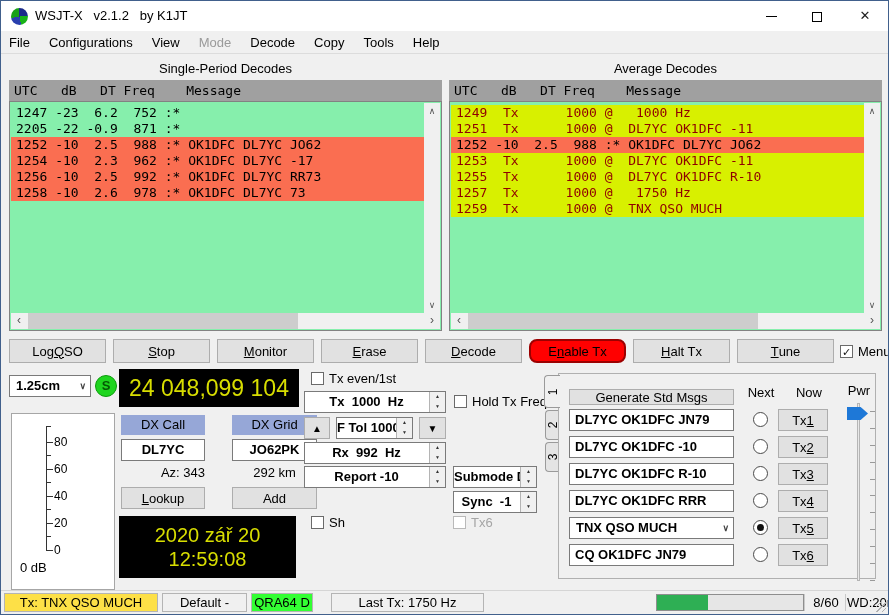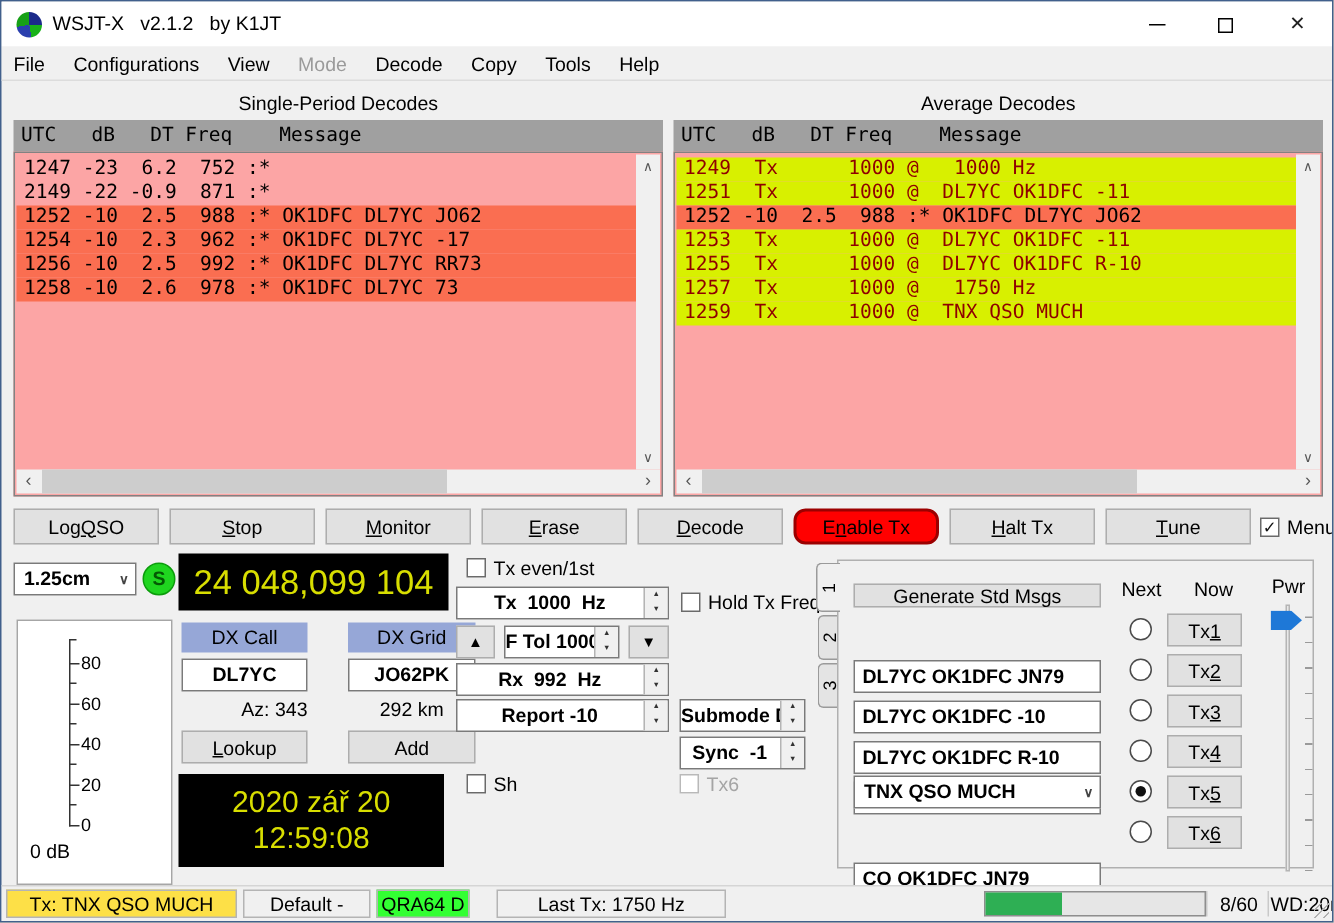--- a/index.html
+++ b/index.html
@@ -20,21 +20,21 @@
   .min-glyph { display:inline-block; width:11px; height:1px; background:#000; vertical-align:middle; }
   .max-glyph { display:inline-block; width:10px; height:10px; border:1px solid #000; vertical-align:middle; }
   .menubar { position:absolute; left:0; top:30px; width:100%; height:23px; background:#f0f0f0;
     border-bottom:1px solid #dcdcdc; display:flex; align-items:center; padding-left:8px; gap:19px; }
   .menu-item { white-space:nowrap; }
   .menu-item.disabled { color:#9a9a9a; }
   
   .group-title { position:absolute; top:60px; height:16px; text-align:center; }
   .col-header { position:absolute; top:79px; height:21px; background:#a0a0a0; color:#000;
     font-family:"DejaVu Sans Mono", monospace; font-size:13px; line-height:21px; white-space:pre; padding-left:5px; }
-  .decode-box { position:absolute; top:100px; height:230px; background:#fca5a5; border:1px solid #828282; }
+  .decode-box { position:absolute; top:100px; height:230px; background:#86efac; border:1px solid #828282; }
   .decode-rows { position:absolute; left:1px; top:3px; right:17px; }
   .drow { position:relative; height:16px; line-height:16px; font-family:"DejaVu Sans Mono", monospace;
     font-size:13px; white-space:pre; padding-left:5px; }
   .drow.red { background:#fa6e51; color:#000; }
   .drow.tx  { background:#d8f000; color:#8f0000; }
   
   .vscroll { position:absolute; top:1px; right:1px; bottom:17px; width:16px; background:#f0f0f0; }
   .vscroll .arr { position:absolute; left:0; width:16px; height:16px; text-align:center; line-height:16px; font-size:9px; color:#555; }
   .vscroll .arr.up { top:0; } .vscroll .arr.dn { bottom:0; }
   .hscroll { position:absolute; left:1px; right:1px; bottom:1px; height:16px; background:#f0f0f0; }
@@ -75,21 +75,21 @@
   .m-unit { position:absolute; left:8px; top:146px; font-size:13px; }
   .dx-head { position:absolute; top:414px; height:20px; background:#96a7d7; text-align:center; line-height:20px; }
   .small-btn { height:22px; }
   
   .msg-panel { position:absolute; left:557px; top:372px; width:318px; height:206px; border:1px solid #b0b0b0; background:#f0f0f0; }
   .tab { position:absolute; background:#f0f0f0; border:1px solid #9a9a9a; border-right:none; border-radius:4px 0 0 4px; }
   .tab .t { position:absolute; left:0; right:0; top:50%; text-align:center; transform:translateY(-50%) rotate(-90deg); font-size:12px; }
   .tab.active { background:#f0f0f0; z-index:3; }
   .tab.rest { background:#e4e4e4; }
   .hdr-lab { position:absolute; text-align:center; }
-  .msg-field { text-align:left; padding-left:5px; line-height:20px; white-space:pre;margin-top:31px; }
+  .msg-field { text-align:left; padding-left:5px; line-height:20px; white-space:pre; }
   .tx-btn { width:50px; height:22px; }
   .pwr-groove { position:absolute; left:856px; top:402px; width:3px; height:178px; background:#e8e8e8; border:1px solid #b5b5b5; }
   .pwr-handle { position:absolute; left:846px; top:406px; width:21px; height:13px; background:#1e78d7;
     clip-path:polygon(0 0,65% 0,100% 50%,65% 100%,0 100%); }
   .pwr-ticks { position:absolute; left:869px; top:410px; width:5px; height:170px;
     background:repeating-linear-gradient(to bottom,#9a9a9a 0 1px,transparent 1px 16.9px); }
   
   .statusbar { position:absolute; left:0; bottom:0; width:100%; height:24px; background:#f0f0f0; border-top:1px solid #d5d5d5; }
   .sb-item { position:absolute; top:2px; height:19px; border:1px solid #b4b4b4; text-align:center; line-height:17px; font-size:13px; background:#f0f0f0; }
   .sb-plain { position:absolute; top:2px; height:19px; line-height:19px; text-align:center; }
@@ -122,21 +122,21 @@
     <span class="menu-item">Copy</span>
     <span class="menu-item">Tools</span>
     <span class="menu-item">Help</span>
   </div>
 
   <div class="group-title" style="left:8px; width:433px;">Single-Period Decodes</div>
   <div class="col-header" style="left:8px; width:433px;">UTC   dB   DT Freq    Message</div>
   <div class="decode-box" style="left:8px; width:433px;">
     <div class="decode-rows">
       <div class="drow">1247 -23  6.2  752 :*</div>
-      <div class="drow">2149 -22 -0.9  871 :*</div>
+      <div class="drow">2205 -22 -0.9  871 :*</div>
       <div class="drow red">1252 -10  2.5  988 :* OK1DFC DL7YC JO62</div>
       <div class="drow red">1254 -10  2.3  962 :* OK1DFC DL7YC -17</div>
       <div class="drow red">1256 -10  2.5  992 :* OK1DFC DL7YC RR73</div>
       <div class="drow red">1258 -10  2.6  978 :* OK1DFC DL7YC 73</div>
     </div>
     <div class="vscroll">
       <span class="arr up">∧</span>
       <span class="arr dn">∨</span>
     </div>
     <div class="hscroll">

